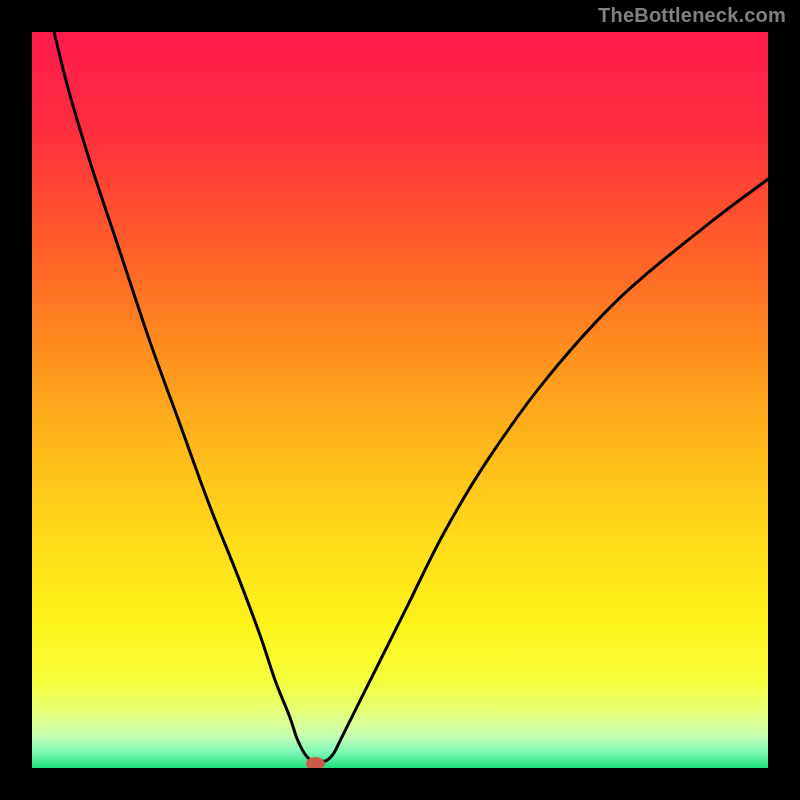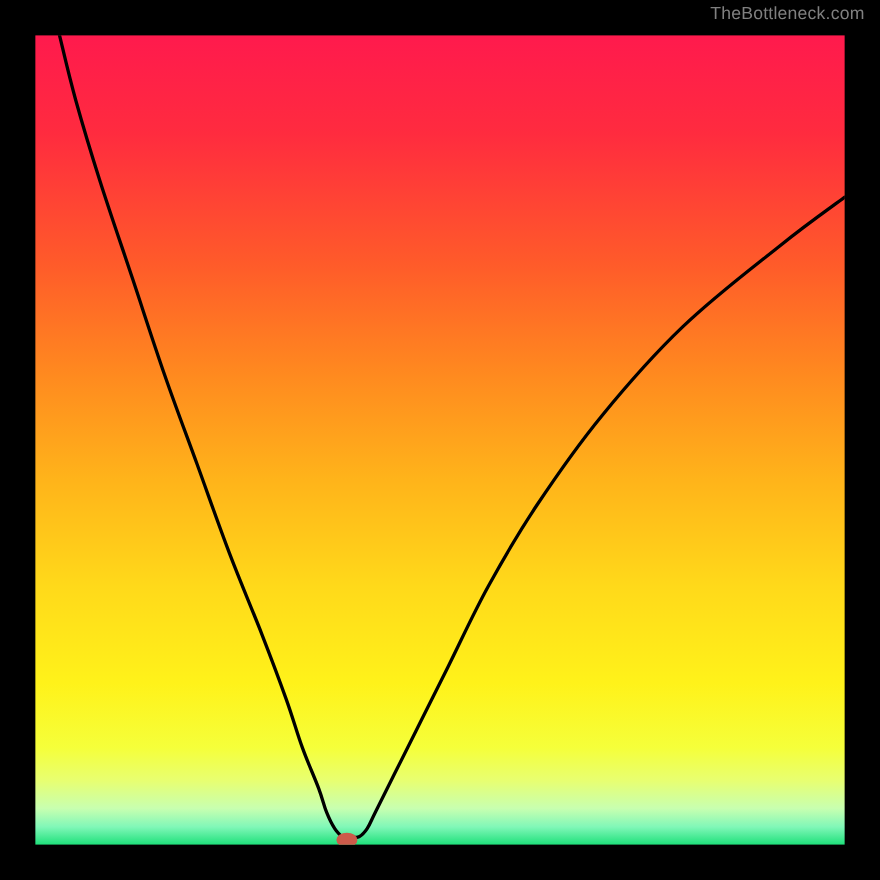--- a/index.html
+++ b/index.html
@@ -20,22 +20,22 @@
   }
   .plot {
     position: absolute;
     box-sizing: border-box;
   }
   .watermark {
     position: absolute;
     top: 4px;
     right: 14px;
     color: #808080;
-    font-size: 16px;
-    font-weight: 400;
+    font-size: 20px;
+    font-weight: 700;
     letter-spacing: 0.2px;
   }
   svg { display: block; }
 </style>
 </head>
 <body>
 
 <div class="frame">
   <div class="watermark">TheBottleneck.com</div>
   <div class="plot" id="plot" style="left: 32px; top: 32px; width: 736px; height: 736px;">

